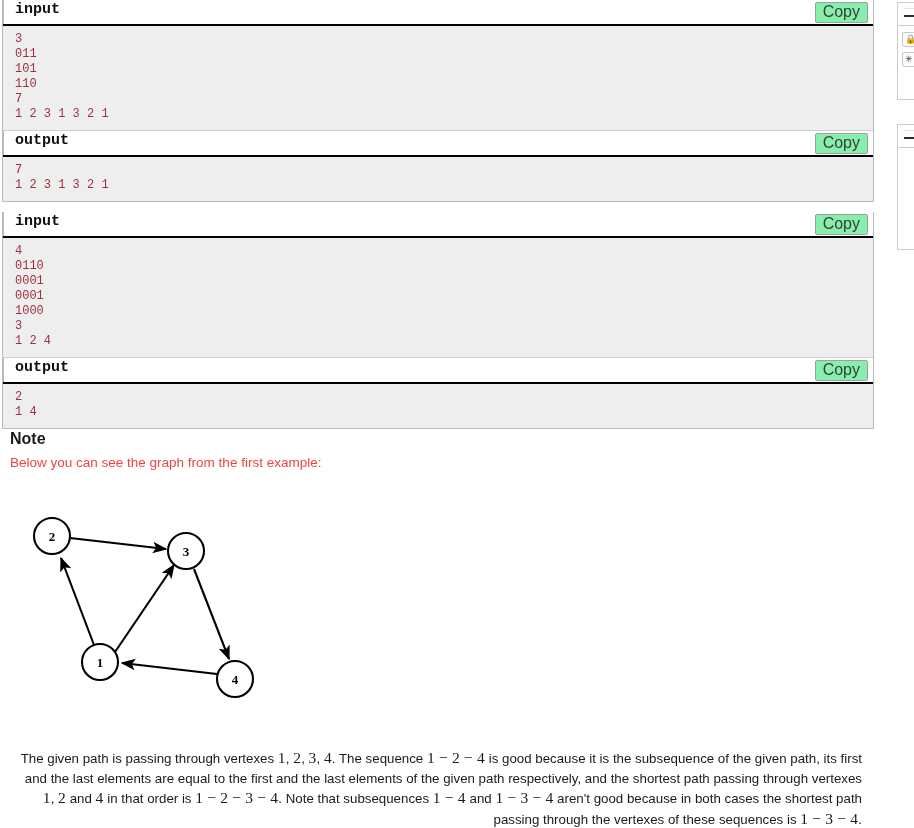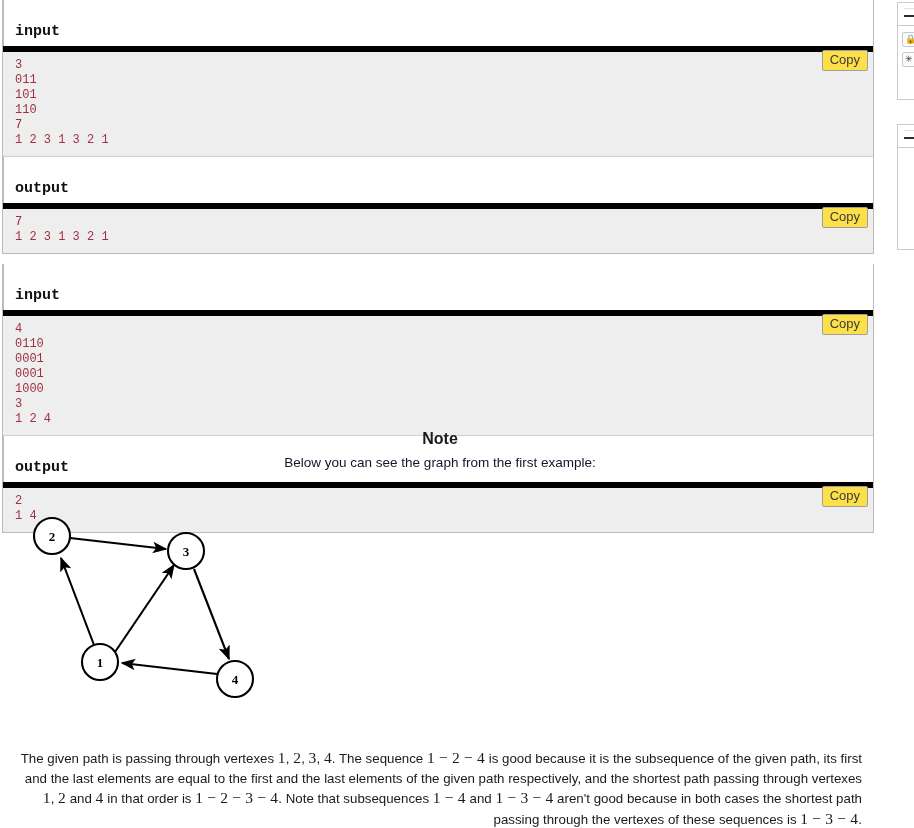--- a/index.html
+++ b/index.html
@@ -41,49 +41,48 @@
     box-sizing: border-box;
   }
   .sample-test.first { margin-bottom: 10px; }
 
   .io-title {
     position: relative;
     font-family: "Liberation Mono", "DejaVu Sans Mono", monospace;
     font-weight: bold;
     font-size: 15px;
     color: #111111;
-    padding: 24px 0 6px 12px;
+    padding: 2px 0 6px 12px;
     background: #ffffff;
     line-height: 16px;
-    border-bottom: 6px solid #000000;
+    border-bottom: 2px solid #000000;
   }
   .io-title .rule {
     position: absolute;
     left: 0;
     top: 0;
     bottom: 0;
     width: 1px;
     background: #bbbbbb;
   }
 
   .copy-btn {
     position: absolute;
     right: 5px;
     top: 2px;
     font-family: "Liberation Sans", sans-serif;
-    font-size: 13px;
+    font-size: 16px;
     font-weight: normal;
     color: #3b3b3b;
-    background: #fde047;
+    background: #86efac;
     border: 1px solid #9f9f9f;
     border-radius: 2px;
     padding: 2px 7px 3px 7px;
     line-height: 14px;
     cursor: pointer;
-    margin-top: 48px;
   }
 
   pre.io-content {
     margin: 0;
     padding: 6px 0 8px 12px;
     background: #eeeeee;
     font-family: "Liberation Mono", "DejaVu Sans Mono", monospace;
     font-size: 12px;
     line-height: 15px;
     color: #a03040;
@@ -91,32 +90,31 @@
     border-bottom: 1px solid #cfcfcf;
   }
   pre.io-content.last { border-bottom: none; }
 
   
   #note-section {
     position: absolute;
     left: 10px;
     top: 430px;
     width: 860px;
-    text-align: center;
   }
   .note-heading {
     font-size: 16px;
     font-weight: bold;
     color: #1a1a1a;
     margin: 0 0 6px 0;
     line-height: 18px;
   }
   .note-lead {
     font-size: 13.5px;
-    color: #0f172a;
+    color: #ef4444;
     line-height: 18px;
     margin: 0;
   }
 
   #graph-figure {
     position: absolute;
     left: 10px;
     top: 505px;
     width: 300px;
     height: 220px;

